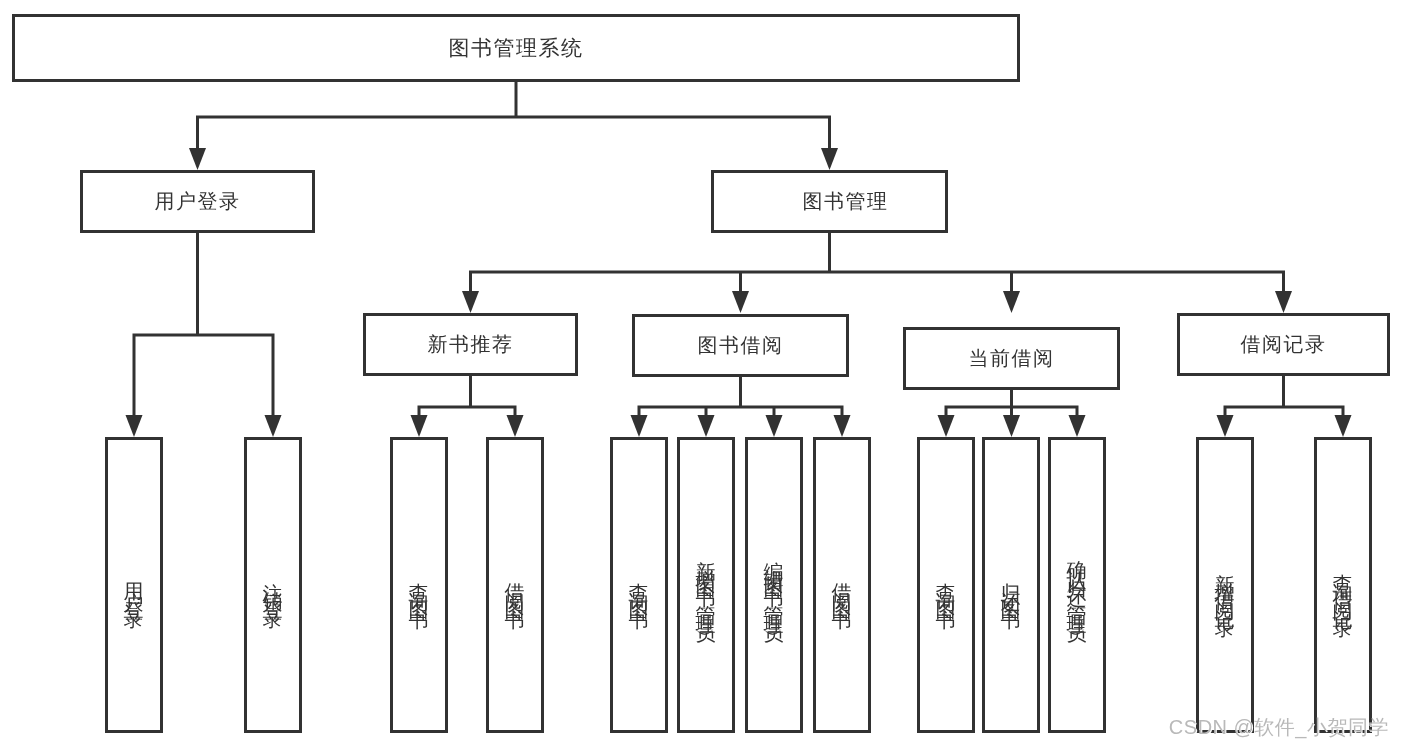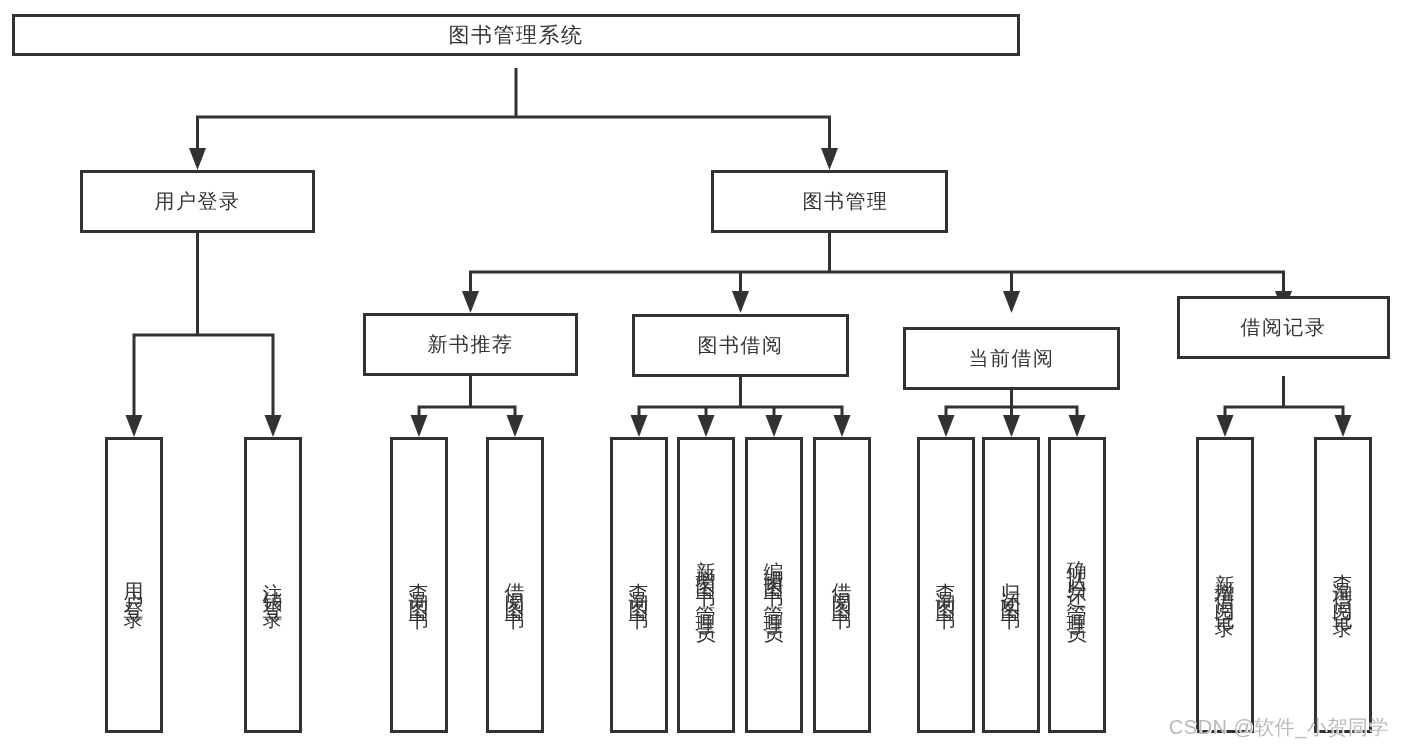--- a/index.html
+++ b/index.html
@@ -117,21 +117,21 @@
     </g>
 
     <g>
       <path d="M1283.5 376 V407"></path>
       <path d="M1225 419 V407 H1343 V419"></path>
       <polygon points="1216.5,415 1233.5,415 1225,437"></polygon>
       <polygon points="1334.5,415 1351.5,415 1343,437"></polygon>
     </g>
   </svg>
 
-  <div class="node title" style="left:12px;top:14px;width:1008px;height:42px;">
+  <div class="node title" style="left:12px;top:14px;width:1008px;height:68px;">
     <span>图书管理系统</span>
   </div>
 
   <div class="node" style="left:80px;top:170px;width:235px;height:63px;">
     <span>用户登录</span>
   </div>
 
   <div class="node" style="left:711px;top:170px;width:237px;height:63px;padding-left:32px;">
     <span>图书管理</span>
   </div>
@@ -141,21 +141,21 @@
   </div>
 
   <div class="node" style="left:632px;top:314px;width:217px;height:63px;">
     <span>图书借阅</span>
   </div>
 
   <div class="node" style="left:903px;top:327px;width:217px;height:63px;">
     <span>当前借阅</span>
   </div>
 
-  <div class="node" style="left:1177px;top:296px;width:213px;height:63px;">
+  <div class="node" style="left:1177px;top:313px;width:213px;height:63px;">
     <span>借阅记录</span>
   </div>
 
   <div class="vnode" style="left:105px;top:437px;width:58px;height:296px;">
     <span>用户登录</span>
   </div>
 
   <div class="vnode" style="left:244px;top:437px;width:58px;height:296px;">
     <span>注销登录</span>
   </div>

